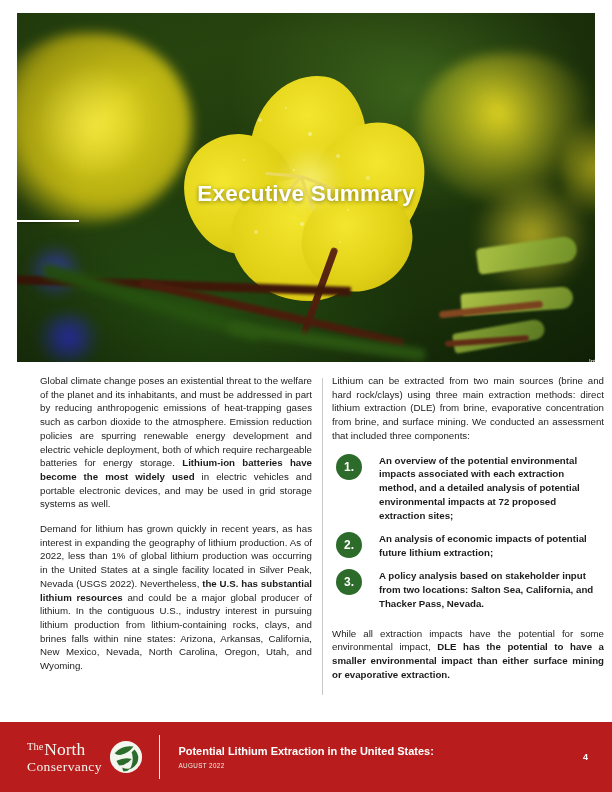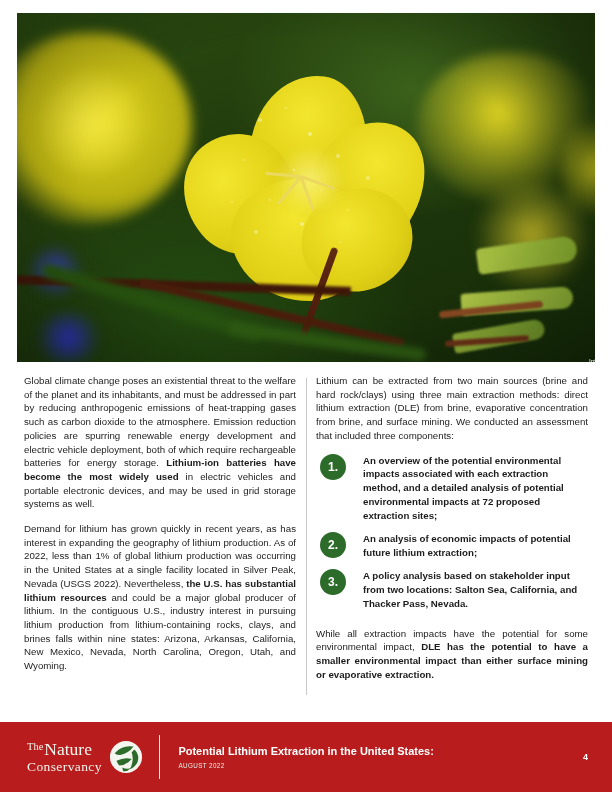--- a/index.html
+++ b/index.html
@@ -79,21 +79,21 @@
   .hero-title-wrap{left:0;top:168px;width:100%;text-align:center;z-index:5;}
   .hero-title{margin:0;font-size:22.5px;font-weight:700;color:#ffffff;letter-spacing:.2px;
     text-shadow:0 1px 4px rgba(0,0,0,.45);}
   .title-rule{position:relative;margin:13px auto 0;width:62px;height:2px;background:#ffffff;
     box-shadow:0 1px 2px rgba(0,0,0,.35);}
 
   .photo-credit{right:6px;bottom:5px;text-align:right;color:#ffffff;font-size:6.4px;
     line-height:9.4px;z-index:5;text-shadow:0 0 2px rgba(0,0,0,.65);}
 
   
-  .body-cols{position:absolute;left:24px;top:374px;width:565px;display:flex;}
+  .body-cols{position:absolute;left:40px;top:374px;width:565px;display:flex;}
   .col{width:272px;}
   .col-divider{width:1px;background:#c9c9c9;margin:4px 9px 2px 10px;}
   .body-cols p{margin:0 0 11px;font-size:9.7px;line-height:13.7px;text-align:justify;color:#1c1c1c;}
   .body-cols p:last-child{margin-bottom:16px;}
   .seg-b{font-weight:700;}
 
   .num-list{margin:6px 0 10px;}
   .num-item{display:flex;margin-bottom:9px;}
   .num-badge{flex:0 0 26px;height:26px;margin-left:4px;border-radius:50%;background:#2d6b2b;
     color:#ffffff;font-weight:700;font-size:12px;display:flex;align-items:center;justify-content:center;}
@@ -153,20 +153,24 @@
     </div>
 
     <div class="blue1"></div>
     <div class="blue2"></div>
     <div class="stembar1"></div>
     <div class="stembar2"></div>
     <div class="leafstreak1"></div>
     <div class="leafstreak2"></div>
     <div class="vignette"></div>
 
+    <div class="hero-title-wrap">
+      <h1 class="hero-title">Executive Summary</h1>
+      <div class="title-rule"></div>
+    </div>
 
     <div class="photo-credit">
       <div>Photo © Eric Hunt, used under an Attribution-ShareAlike 4.0</div>
       <div>International Creative Commons (CC BY-SA 4.0) license.</div>
     </div>
   </div>
 
   <div class="body-cols">
     <div class="col">
       <p><span>Global climate change poses an existential threat to the welfare of the planet and its inhabitants, and must be addressed in part by reducing anthropogenic emissions of heat-trapping gases such as carbon dioxide to the atmosphere. Emission reduction policies are spurring renewable energy development and electric vehicle deployment, both of which require rechargeable batteries for energy storage. </span><span class="seg-b">Lithium-ion batteries have become the most widely used</span><span> in electric vehicles and portable electronic devices, and may be used in grid storage systems as well.</span></p>
@@ -193,21 +197,21 @@
 
       <p class="outro"><span>While all extraction impacts have the potential for some environmental impact, </span><span class="seg-b">DLE has the potential to have a smaller environmental impact than either surface mining or evaporative extraction.</span></p>
     </div>
   </div>
 
   <footer class="footer">
     <div class="logo">
       <div class="logo-text">
         <div class="logo-l1">
           <span class="logo-the">The</span>
-          <span class="logo-nature">Nature</span>
+          <span class="logo-nature">North</span>
         </div>
         <div class="logo-l2">Conservancy</div>
       </div>
       <svg class="globe" width="34" height="34" viewBox="0 0 36 36">
         <circle cx="18" cy="18" r="17" fill="#f3f6ee"></circle>
         <path d="M6 14 Q14 5 26 7 Q21 14 12 16 Q8 16 6 14Z" fill="#2d6b2b"></path>
         <path d="M8 22 Q16 18 24 20 Q18 27 11 27 Q9 25 8 22Z" fill="#2d6b2b"></path>
         <path d="M27 10 Q33 16 30 24 Q27 29 22 31 Q27 22 24 13Z" fill="#2d6b2b"></path>
         <path d="M14 29 Q18 31 23 30 Q19 34 15 33Z" fill="#2d6b2b"></path>
       </svg>

